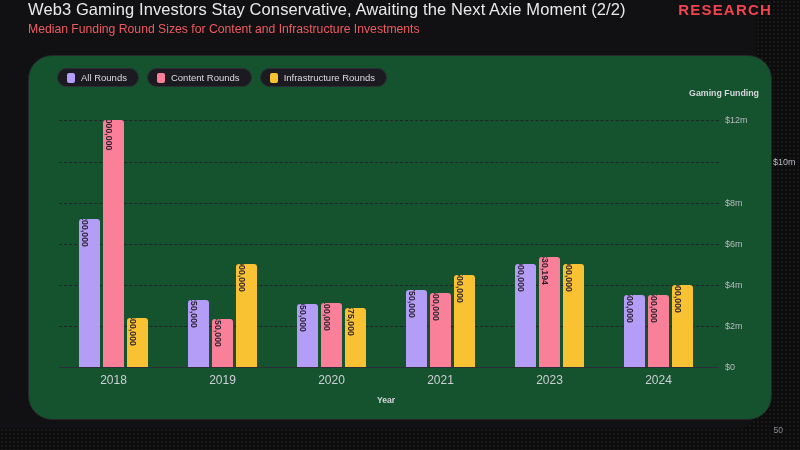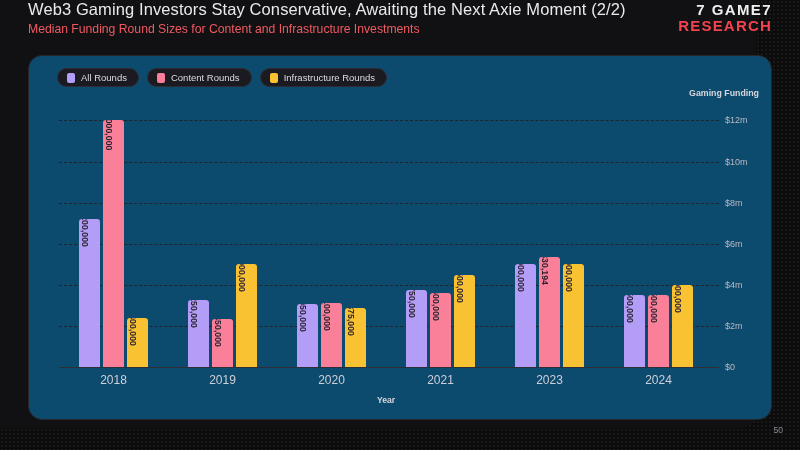--- a/index.html
+++ b/index.html
@@ -79,23 +79,23 @@
     color: #f2434f;
     letter-spacing: 1.2px;
   }
 
   
   #chart-card {
     position: absolute;
     left: 28px; top: 55px;
     width: 744px;
     height: 365px;
-    background: #0c4a6e;
+    background: #14532d;
     border: 1px solid #26262c;
-    border-radius: 14px;
+    border-radius: 24px;
   }
 
   
   #legend {
     position: absolute;
     left: 28px; top: 12px;
     display: flex;
     gap: 8px;
   }
   .legend-item {
@@ -233,21 +233,20 @@
 <div id="slide-body"></div>
 
 <div id="slide-root">
 
   <div id="header">
     <div id="title-block">
       <div id="chart-title">Web3 Gaming Investors Stay Conservative, Awaiting the Next Axie Moment (2/2)</div>
       <div id="chart-subtitle">Median Funding Round Sizes for Content and Infrastructure Investments</div>
     </div>
     <div id="brand-logo">
-      <div id="brand-top">7 GAME7</div>
       <div id="brand-bottom">RESEARCH</div>
     </div>
   </div>
 
   <div id="chart-card">
 
     <div id="legend">
         <div class="legend-item">
           <span class="legend-swatch" style="background: rgb(179, 157, 247);"></span>
           <span class="legend-label">All Rounds</span>
@@ -273,21 +272,21 @@
           <div class="gridline" style="top: 37.5%;"></div>
           <div class="gridline" style="top: 21.875%;"></div>
           <div class="gridline" style="top: 6.25%;"></div>
         </div>
       <div id="y-ticks">
           <div class="y-tick" style="top: 100%;">$0</div>
           <div class="y-tick" style="top: 84.375%;">$2m</div>
           <div class="y-tick" style="top: 68.75%;">$4m</div>
           <div class="y-tick" style="top: 53.125%;">$6m</div>
           <div class="y-tick" style="top: 37.5%;">$8m</div>
-          <div class="y-tick" style="top: 21.875%;">$10m</div>
+          <div class="y-tick" style="top: 21.875%; margin-left: 48px;">$10m</div>
           <div class="y-tick" style="top: 6.25%;">$12m</div>
         </div>
       <div id="groups">
           <div class="group">
             <div class="bar-wrap">
               <div class="bar" style="background: rgb(179, 157, 247); height: 56.25%;">
                 <span class="bar-value">$7,200,000</span>
               </div>
             </div>
             <div class="bar-wrap">

